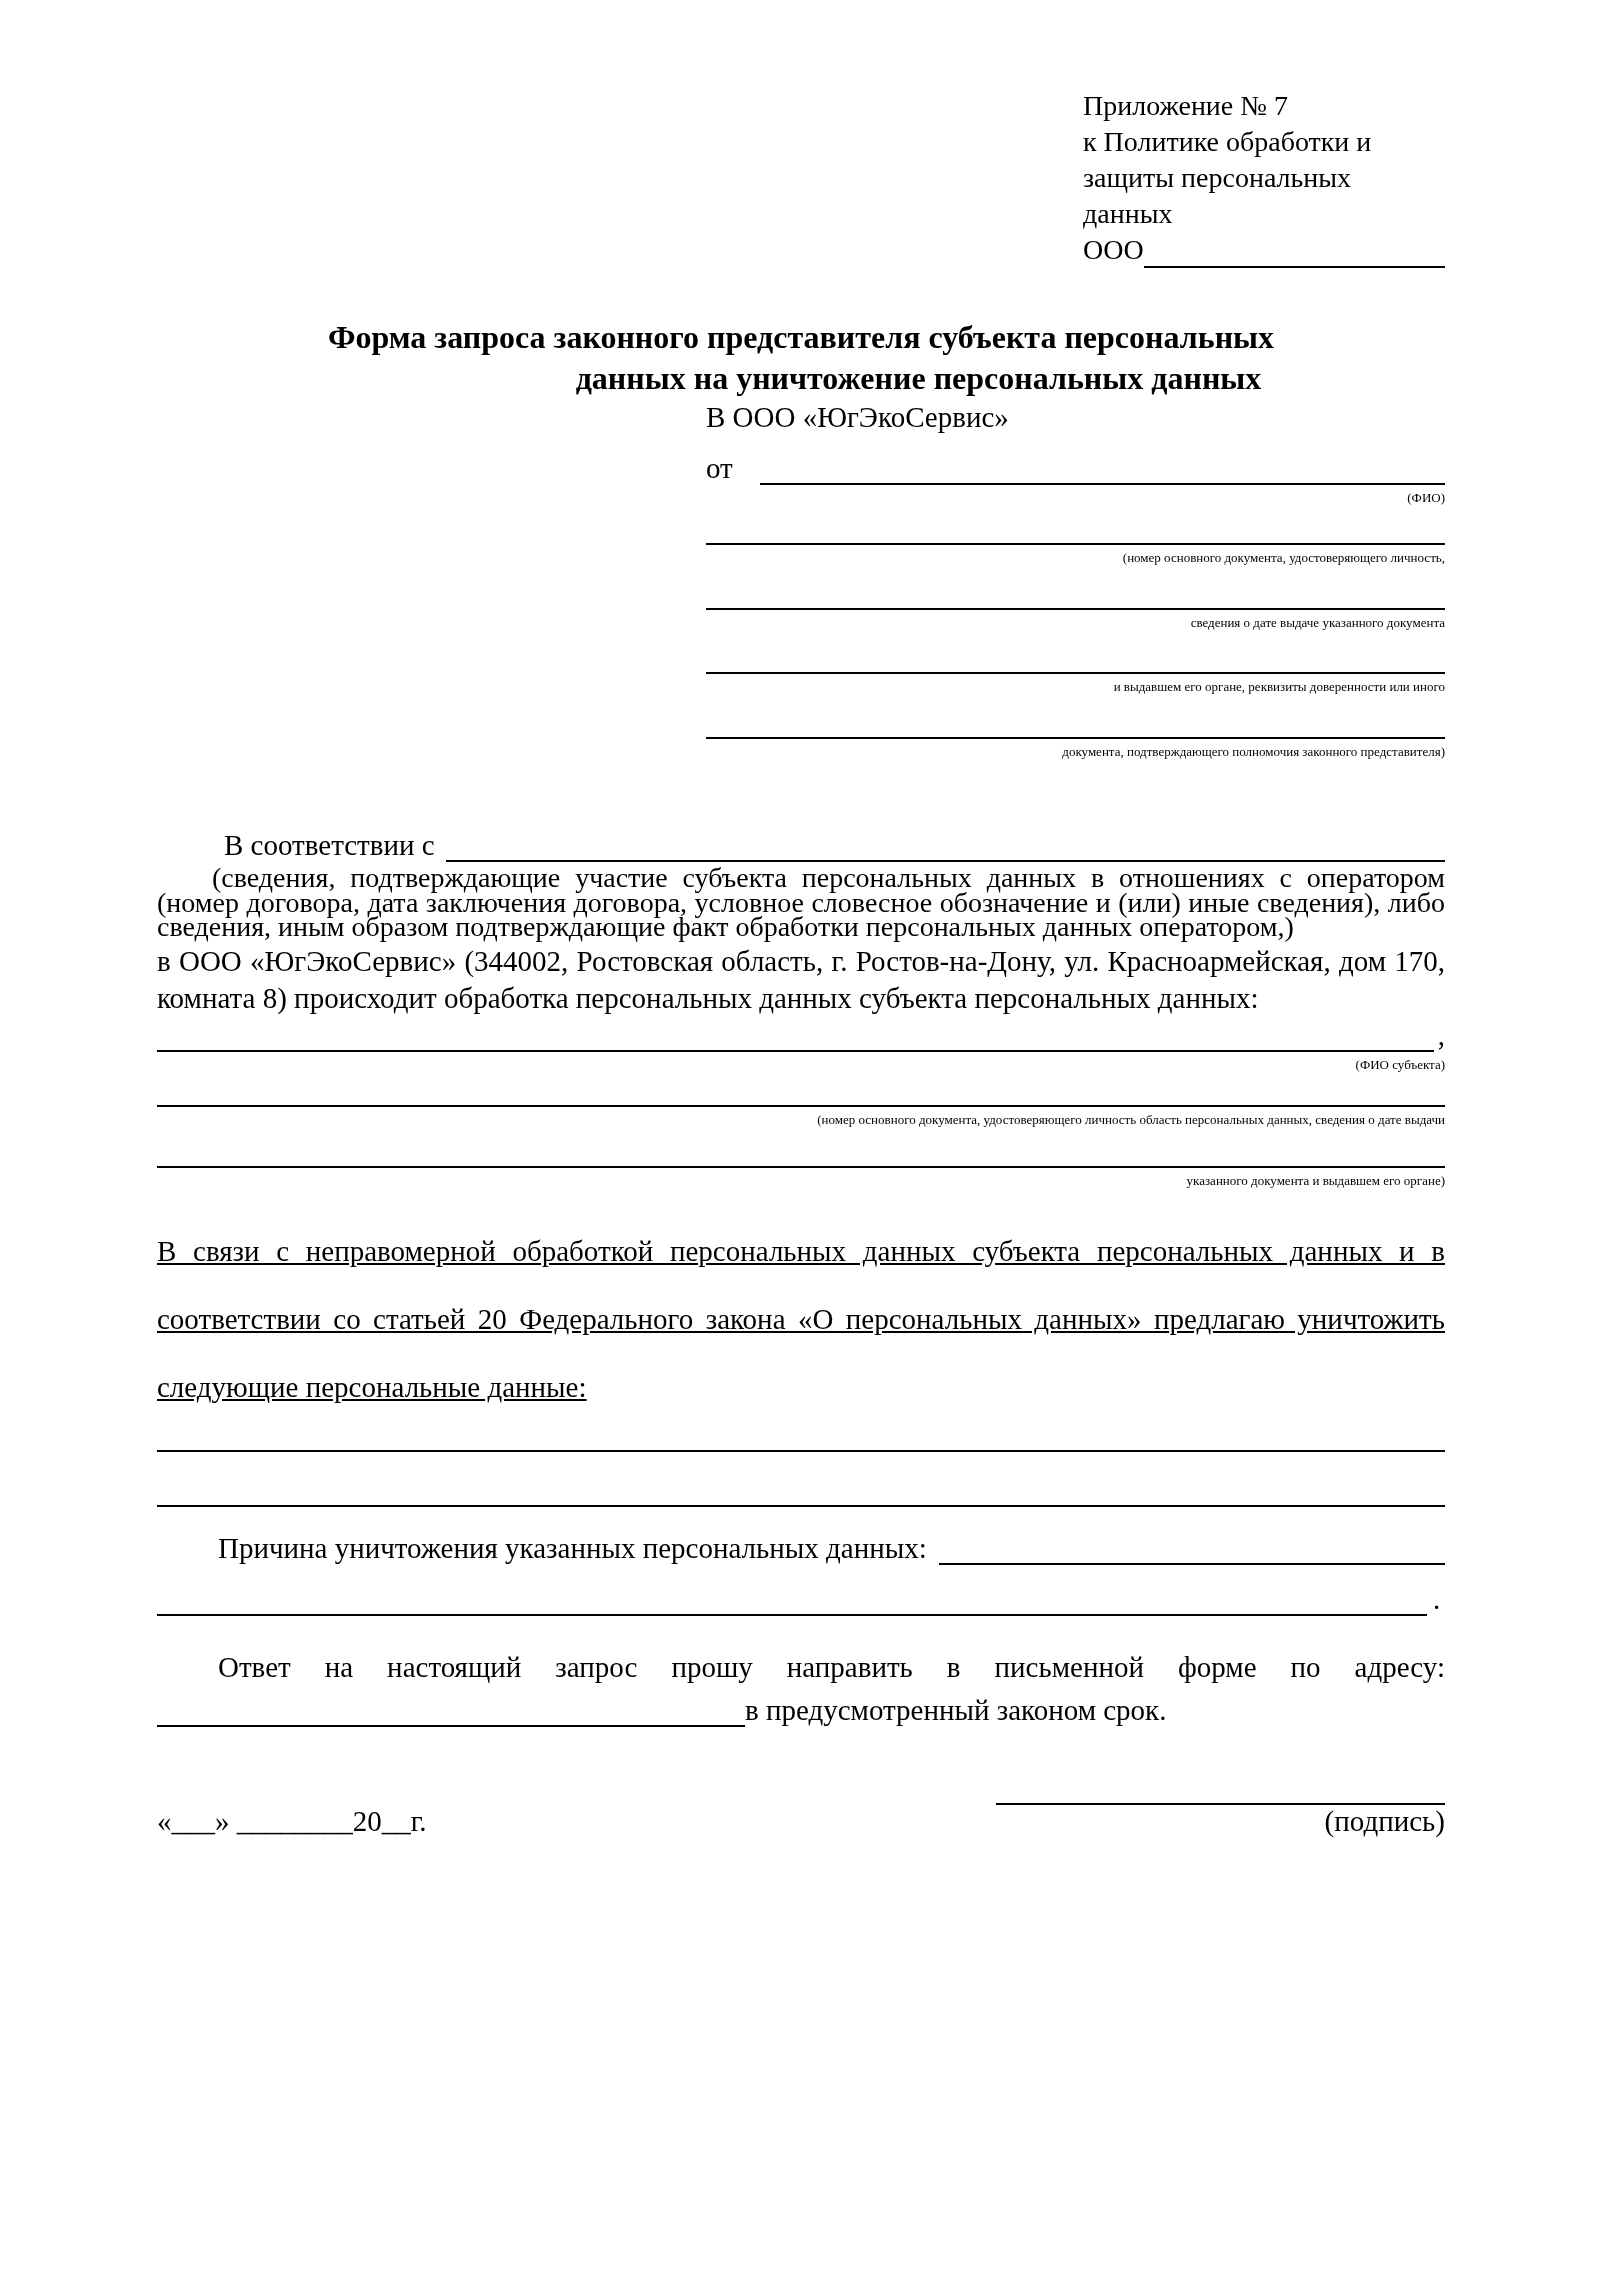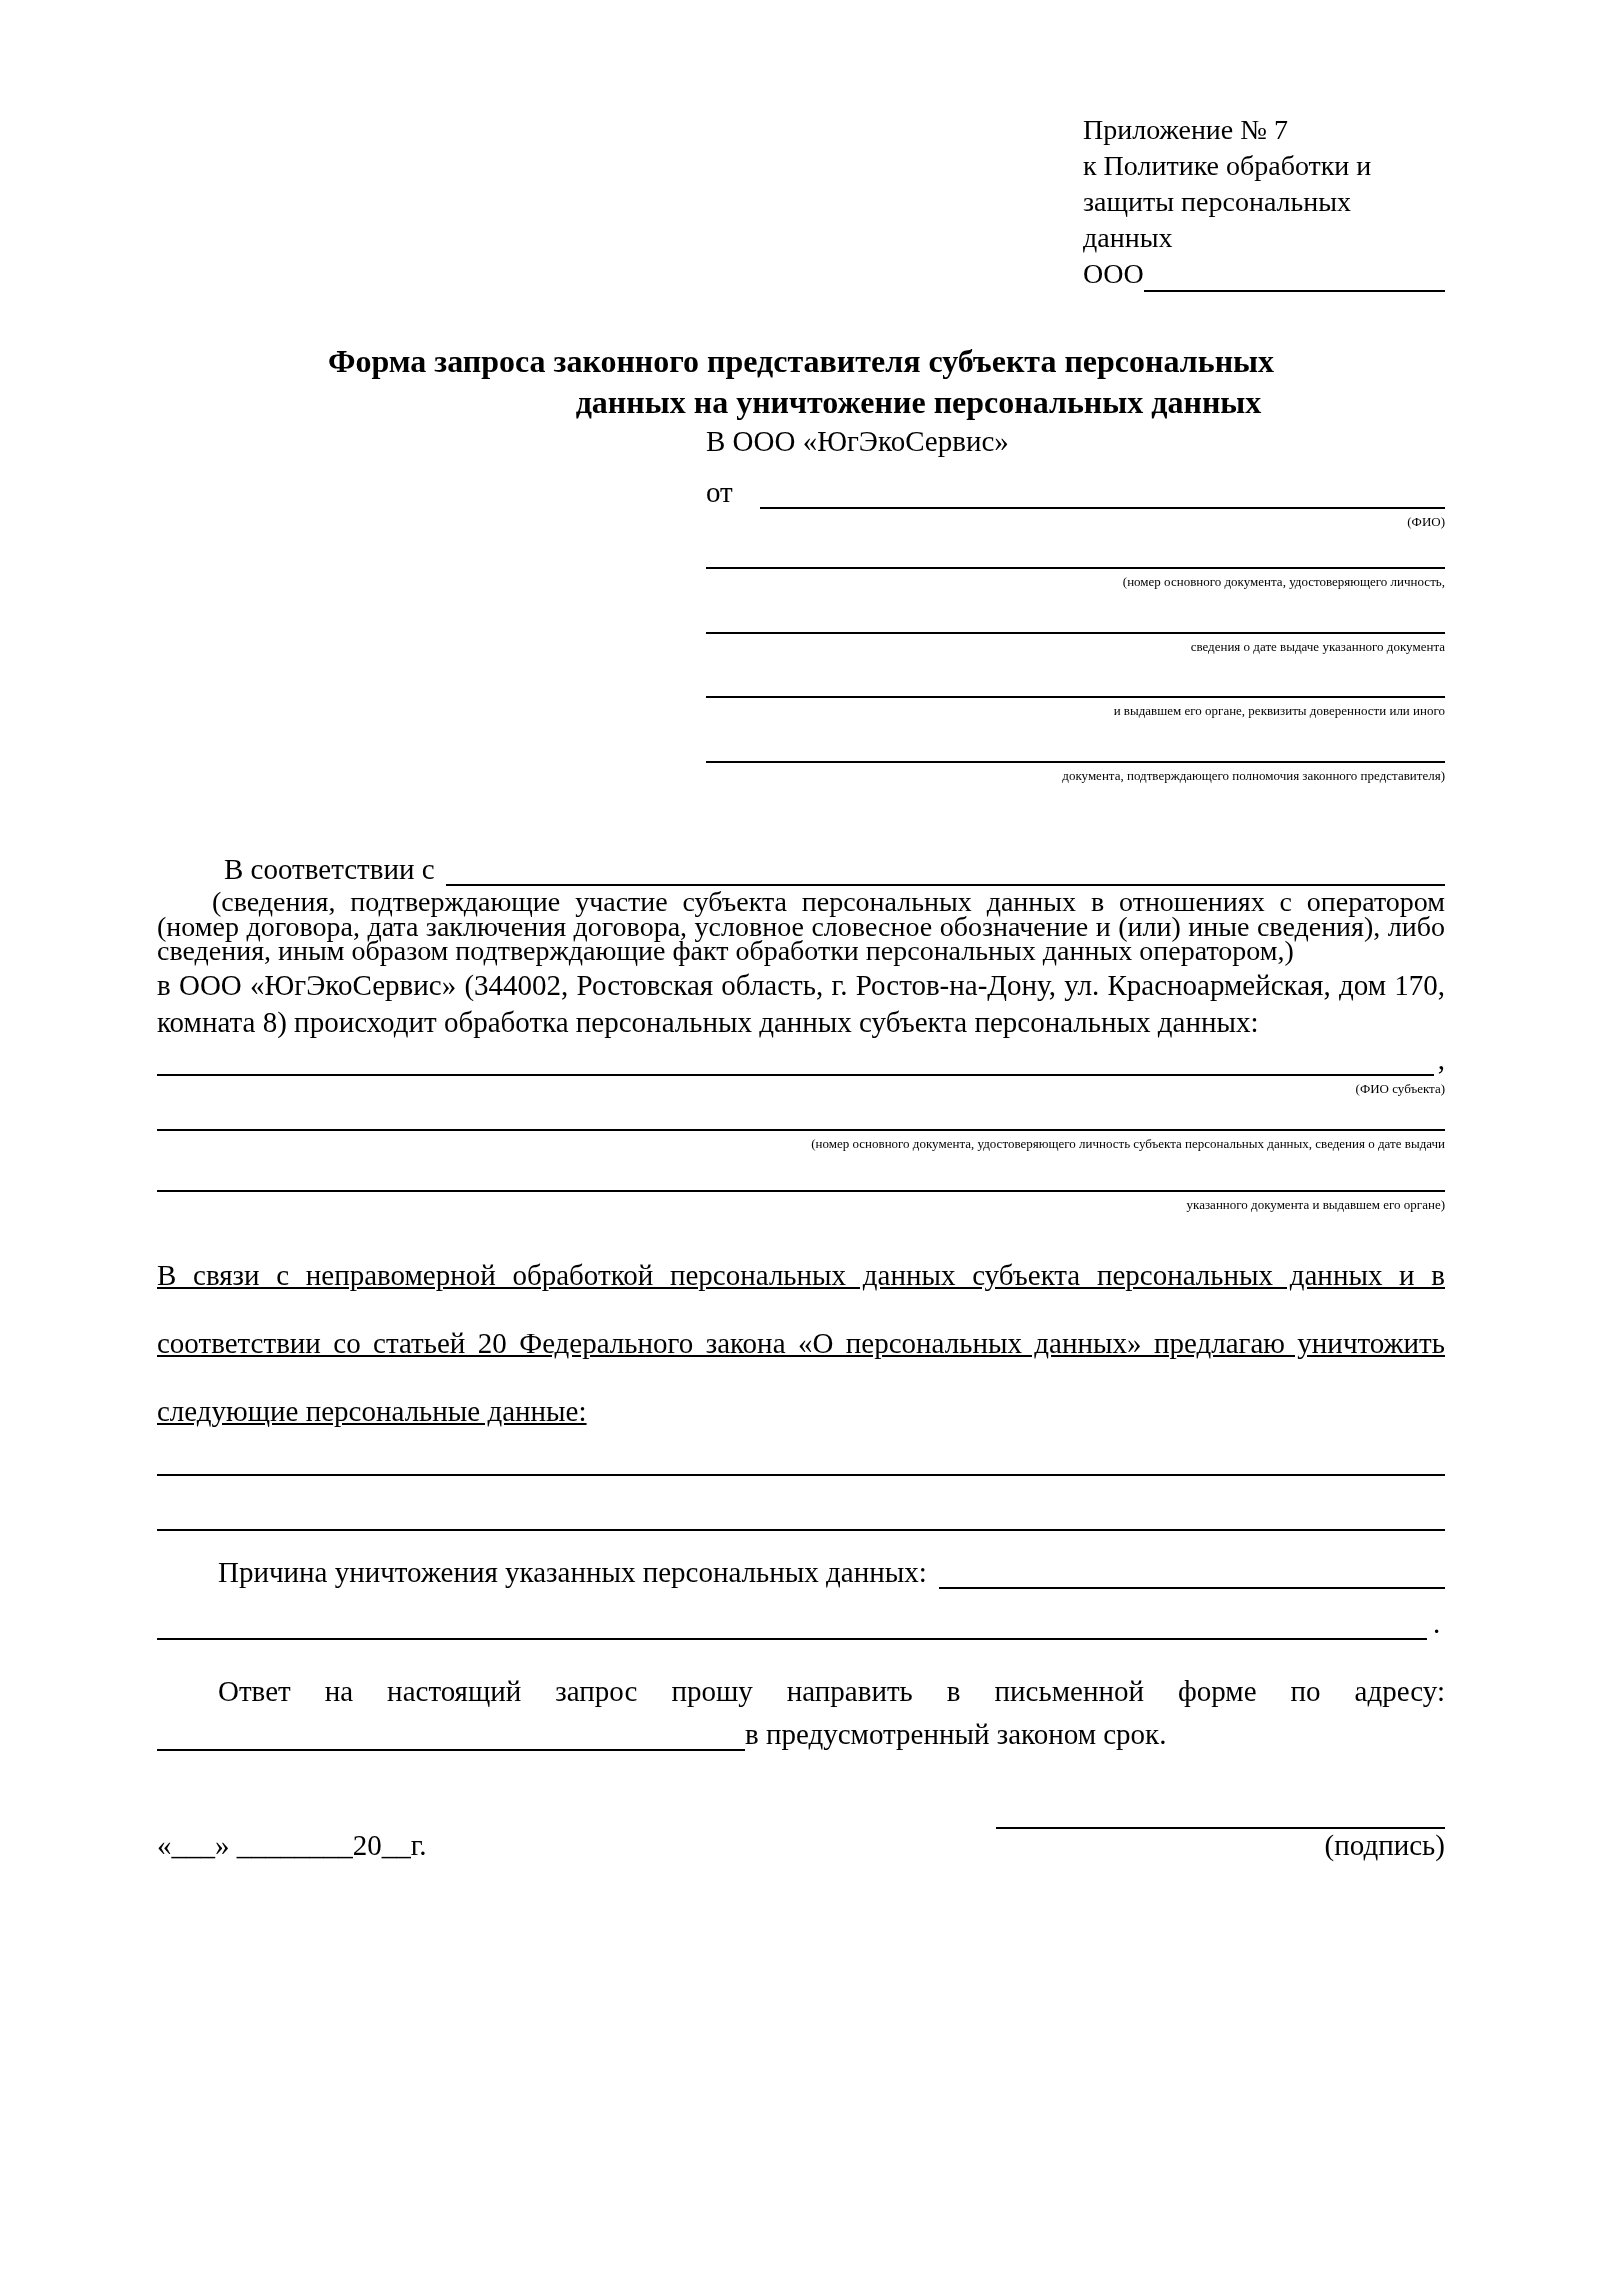--- a/index.html
+++ b/index.html
@@ -4,21 +4,21 @@
 <style>
   html, body { margin: 0; padding: 0; }
   body {
     width: 1621px; height: 2293px;
     background: #ffffff; color: #000000;
     font-family: "Liberation Serif", "DejaVu Serif", serif;
   }
   .page {
     box-sizing: border-box;
     width: 1572px; height: 2293px;
-    padding: 112px 127px 0 157px;
+    padding: 88px 127px 0 157px;
     font-size: 29px;
     overflow: hidden;
   }
 
   
   .fill { border-bottom: 2px solid #000; }
   .row { display: flex; align-items: flex-end; }
   .row .fill { flex: 1 1 auto; height: 5.9px; }
   .sig-line { height: 0; border-bottom: 2px solid #000; }
   .caption { font-size: 13px; line-height: 25.5px; text-align: right; }
@@ -126,21 +126,21 @@
 
     <div class="operator-p">в ООО «ЮгЭкоСервис» (344002, Ростовская область, г. Ростов-на-Дону, ул. Красноармейская, дом 170, комната 8) происходит обработка персональных данных субъекта персональных данных:</div>
 
     <div class="row subject-fio-row">
       <span class="fill"></span>
       <span class="comma">,</span>
     </div>
     <div class="caption">(ФИО субъекта)</div>
 
     <div class="sig-line body-sig-1"></div>
-    <div class="caption">(номер основного документа, удостоверяющего личность субъекта персональных данных, сведения о дате выдачи</div>
+    <div class="caption">(номер основного документа, удостоверяющего личность область персональных данных, сведения о дате выдачи</div>
 
     <div class="sig-line body-sig-2"></div>
     <div class="caption">указанного документа и выдавшем его органе)</div>
 
     <div class="demand-p">В связи с неправомерной обработкой персональных данных субъекта персональных данных и в соответствии со статьей 20 Федерального закона «О персональных данных» предлагаю уничтожить следующие персональные данные:</div>
 
     <div class="sig-line blank-1"></div>
     <div class="sig-line blank-2"></div>
 
     <div class="row reason-row">

